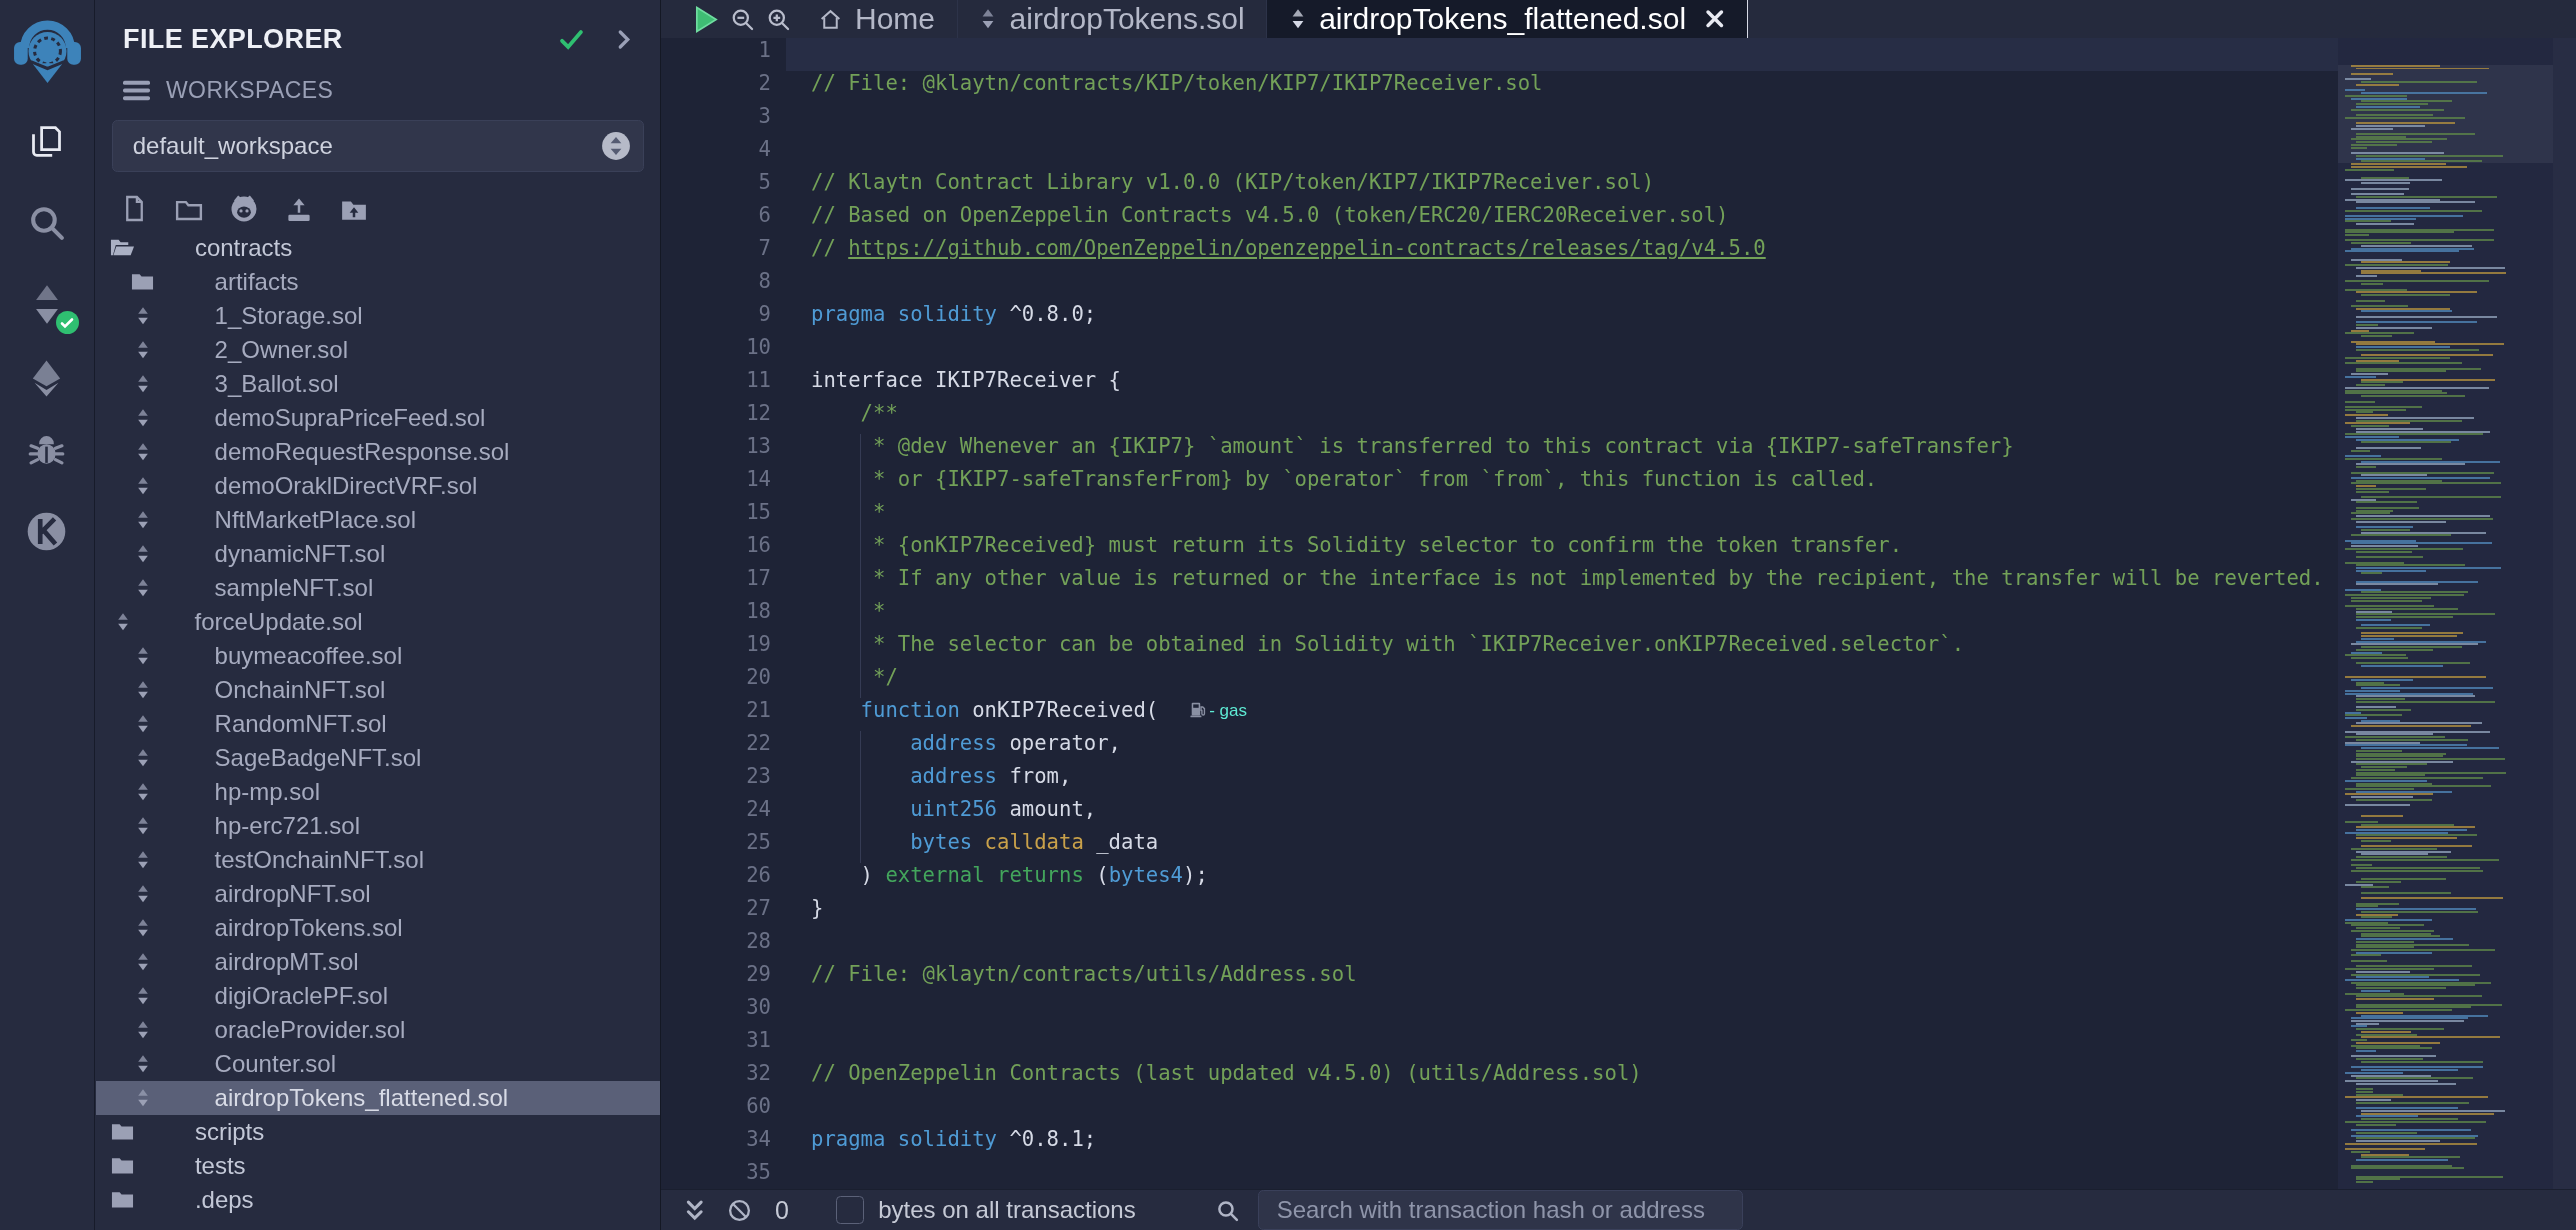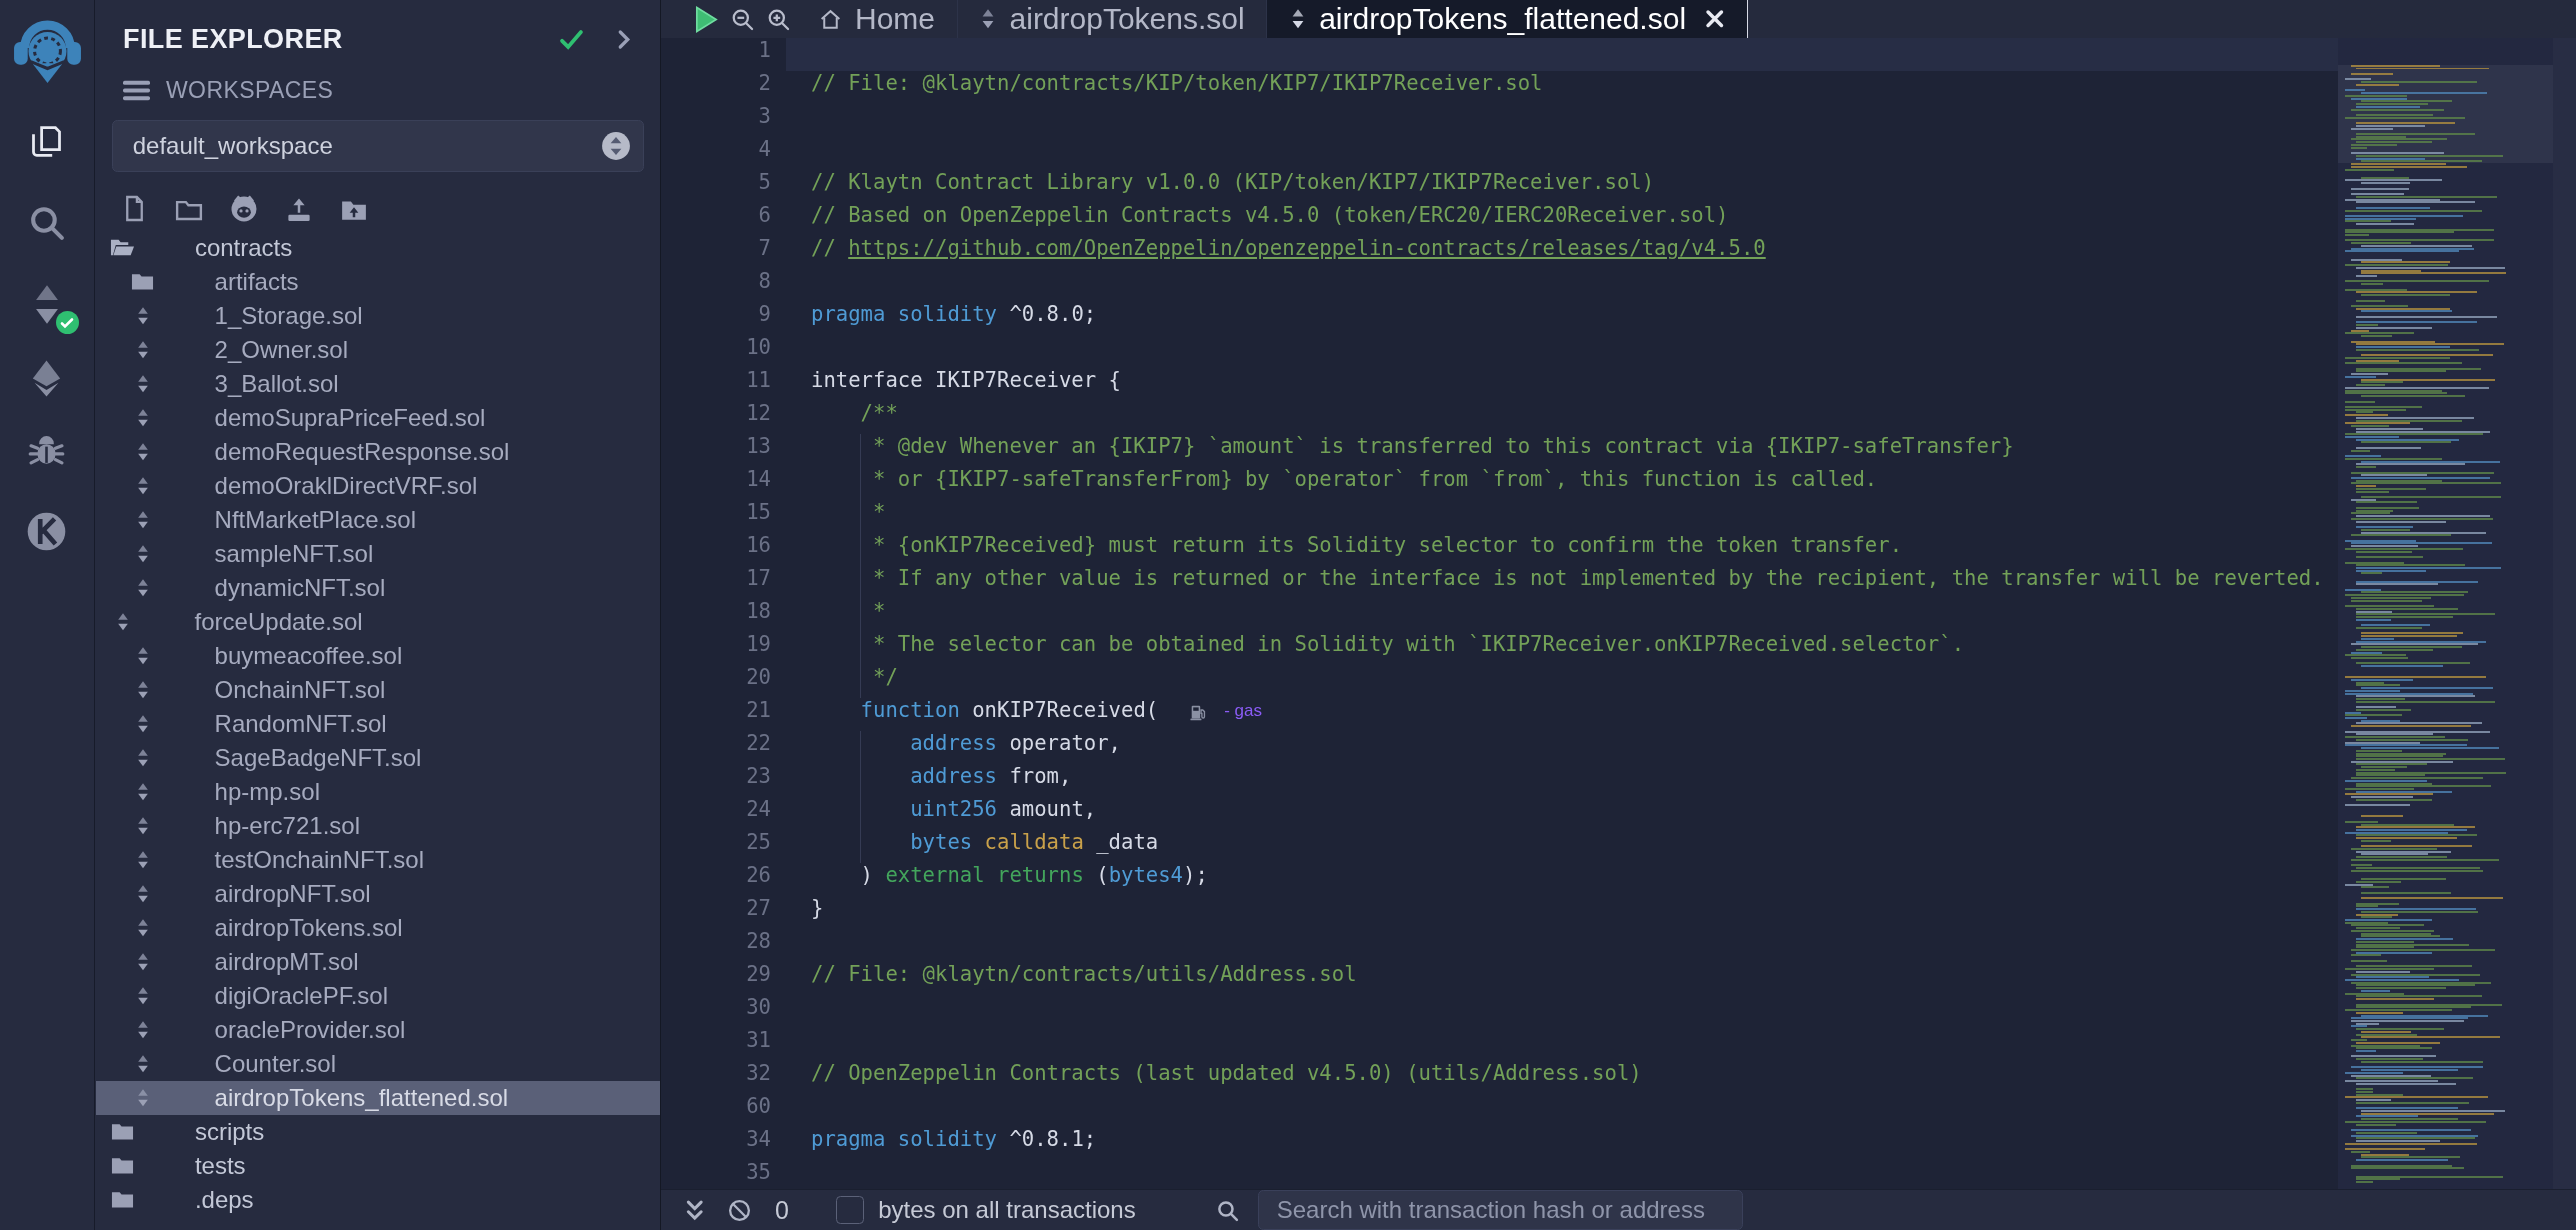--- a/index.html
+++ b/index.html
@@ -49,22 +49,22 @@
   #gutter{position:absolute;left:0;top:0;width:125px;bottom:0;}
   .lnum{height:33px;line-height:33px;text-align:right;padding-right:15px;
         font:20.6px "DejaVu Sans Mono",monospace;color:#6b7187;}
   #lines{position:absolute;left:125px;top:0;right:0;bottom:0;}
   .cline{position:relative;height:33px;line-height:33px;white-space:pre;padding-left:25px;
          font:20.6px "DejaVu Sans Mono",monospace;color:#d6dae6;}
   .cline.cur{background:#272d45;}
   .iguide{position:absolute;left:74px;top:0;bottom:0;width:0.9px;background:#353b54;}
   .tk-c{color:#73a158}.tk-k{color:#4f9bd5}.tk-p{color:#d6dae6}.tk-g{color:#c9a14a}
   .tk-e{color:#43a55c}.tk-l{color:#73a158;text-decoration:underline;cursor:pointer;}
-  .gasw{display:inline-flex;align-items:flex-end;gap:17px;margin-left:32px;vertical-align:middle;
-        color:#8b5cf6;font:17px "Liberation Sans",sans-serif;}
+  .gasw{display:inline-flex;align-items:flex-start;gap:2px;margin-left:32px;vertical-align:middle;
+        color:#5eead4;font:17px "Liberation Sans",sans-serif;}
 
   #minimap{position:absolute;left:1677px;top:38px;width:215px;bottom:40px;background:#232840;overflow:hidden;}
   .mm-slider{position:absolute;left:0;right:0;top:27px;height:98px;background:rgba(255,255,255,.06);}
   .mmrow{position:absolute;height:1.8px;opacity:.8;}
   #scrollstrip{position:absolute;left:1892px;top:38px;width:23px;bottom:40px;background:#282d44;}
 
   
   #terminal{position:absolute;left:0;right:0;bottom:0;height:40px;background:#262b3f;border-top:1.8px solid #1a1f2f;
             display:flex;align-items:center;padding-left:23px;}
   .t-ic{display:flex;align-items:center;justify-content:center;}
@@ -297,30 +297,30 @@
           </span>
           <span class="tlabel">NftMarketPlace.sol</span>
         </div>
         <div class="trow" style="padding-left: 34px;">
           <span class="ticon">
             <svg viewBox="0 0 16 18" width="16" height="19.7" fill="#9ba0b5">
               <path d="M8 0.5 L12.8 7 H3.2 Z" opacity=".75"></path>
               <path d="M8 17.5 L3.2 11 H12.8 Z"></path>
             </svg>
           </span>
+          <span class="tlabel">dynamicNFT.sol</span>
+        </div>
+        <div class="trow" style="padding-left: 34px;">
+          <span class="ticon">
+            <svg viewBox="0 0 16 18" width="16" height="19.7" fill="#9ba0b5">
+              <path d="M8 0.5 L12.8 7 H3.2 Z" opacity=".75"></path>
+              <path d="M8 17.5 L3.2 11 H12.8 Z"></path>
+            </svg>
+          </span>
           <span class="tlabel">sampleNFT.sol</span>
-        </div>
-        <div class="trow" style="padding-left: 34px;">
-          <span class="ticon">
-            <svg viewBox="0 0 16 18" width="16" height="19.7" fill="#9ba0b5">
-              <path d="M8 0.5 L12.8 7 H3.2 Z" opacity=".75"></path>
-              <path d="M8 17.5 L3.2 11 H12.8 Z"></path>
-            </svg>
-          </span>
-          <span class="tlabel">dynamicNFT.sol</span>
         </div>
         <div class="trow" style="padding-left: 14px;">
           <span class="ticon">
             <svg viewBox="0 0 16 18" width="16" height="19.7" fill="#9ba0b5">
               <path d="M8 0.5 L12.8 7 H3.2 Z" opacity=".75"></path>
               <path d="M8 17.5 L3.2 11 H12.8 Z"></path>
             </svg>
           </span>
           <span class="tlabel">forceUpdate.sol</span>
         </div>

